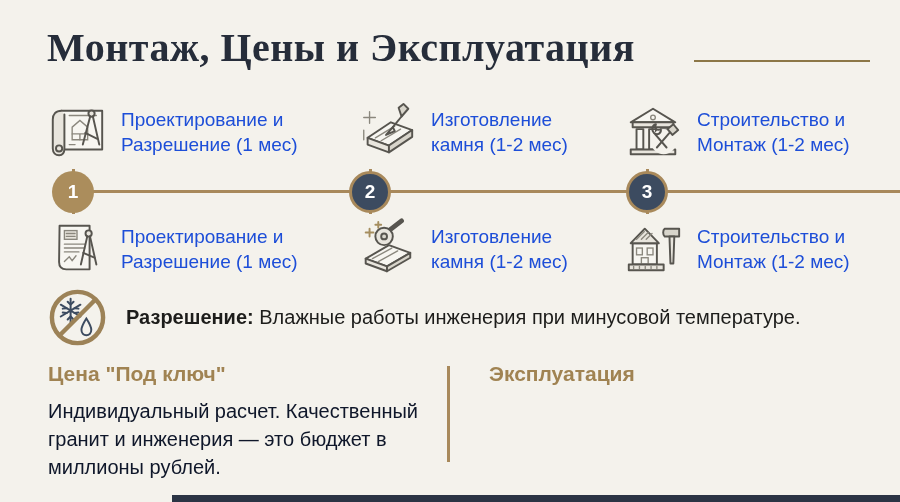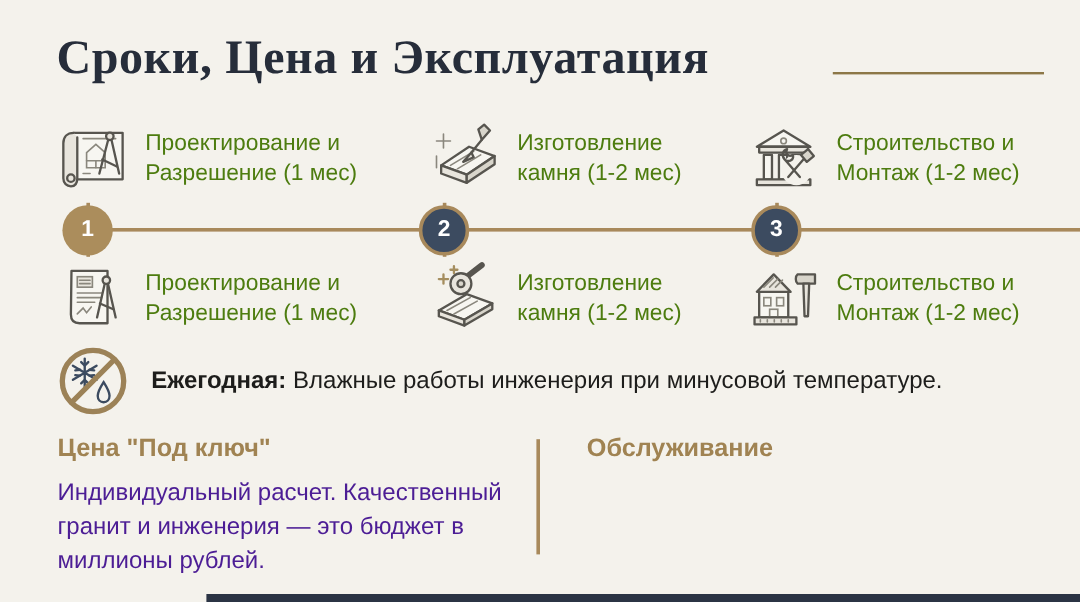--- a/index.html
+++ b/index.html
@@ -20,21 +20,21 @@
   }
   
   .item { position:absolute; display:flex; gap:13px; width:292px; align-items:flex-start; }
   .item.r1 { top:101px; }
   .item.r2 { top:218px; }
   .item.c1 { left:46px; }
   .item.c2 { left:356px; }
   .item.c3 { left:622px; }
   .icon-box { width:62px; height:62px; flex:none; }
   .icon-box svg { width:62px; height:62px; display:block; }
-  .item-label { font-size:19px; line-height:25px; color:#4d7c0f; padding-top:6px; }
+  .item-label { font-size:19px; line-height:25px; color:#1d4ed8; padding-top:6px; }
   
   .tl-line { position:absolute; top:190px; left:72px; right:0; height:3px; background:#a8895b; }
   .tl-tick { position:absolute; top:169px; width:3px; height:45px; background:#a8895b; }
   .tick1 { left:72px; } .tick2 { left:369px; } .tick3 { left:646px; }
   .tl-circle {
     position:absolute; top:171px; width:42px; height:42px; border-radius:50%;
     box-sizing:border-box; display:flex; align-items:center; justify-content:center;
     color:#ffffff; font-weight:700; font-size:19px;
   }
   .marker-gold { background:#ab8d5c; }
@@ -44,37 +44,37 @@
   .seasonality { position:absolute; top:286px; left:46px; display:flex; align-items:center; gap:17px; }
   .seasonality .icon-box { width:63px; height:63px; }
   .seasonality .icon-box svg { width:63px; height:63px; }
   .season-text { font-size:20px; color:#1d1d1b; }
   .season-text b { font-weight:700; }
   
   .col { position:absolute; top:362px; }
   .col-left { left:48px; width:385px; }
   .col-right { left:489px; width:395px; }
   .col-heading { font-size:21px; font-weight:700; color:#a08352; margin:0 0 11px 0; }
-  .col-body { font-size:20px; line-height:28px; color:#4c1d95; white-space:pre-line; }
+  .col-body { font-size:20px; line-height:28px; color:#0f172a; white-space:pre-line; }
   .v-divider { position:absolute; left:447px; top:366px; width:3px; height:96px; background:#a8895b; }
   
   .footer-bar { position:absolute; left:172px; right:0; bottom:0; height:7px; background:#2b3444; }
   
   .ln { fill:none; stroke:#57554f; stroke-width:2; stroke-linecap:round; stroke-linejoin:round; }
   .ln-thin { fill:none; stroke:#8a877d; stroke-width:1.4; stroke-linecap:round; }
   .fill-paper { fill:#f7f6f1; }
   .fill-lt { fill:#e8e5dd; }
   .fill-md { fill:#d8d5cb; }
 </style>
 </head>
 <body>
 
 <div class="slide">
 
-  <div class="title">Сроки, Цена и Эксплуатация</div>
+  <div class="title">Монтаж, Цены и Эксплуатация</div>
   <div class="title-rule"></div>
 
   <div class="item r1 c1">
     <span class="icon-box">
       <svg viewBox="0 0 64 64">
         <path class="ln fill-paper" d="M16 10 L58 10 L58 50 L19 50"></path>
         <path class="ln fill-lt" d="M16 10 C10 10 7 14 7 19 L7 49 C7 53.5 10 56 13.5 56 C17 56 19 53.5 19 49 L19 14"></path>
         <circle class="ln" cx="13.5" cy="49" r="3.2"></circle>
         <path class="ln-thin" d="M27 40 V27 L35 20 L43 27 V40 Z"></path>
         <path class="ln-thin" d="M27 34 H43 M35 34 V40"></path>
@@ -187,31 +187,31 @@
           <path d="M25 13 V37 M15 19 L35 31 M15 31 L35 19"></path>
           <path d="M22 16 L25 19 L28 16 M22 34 L25 31 L28 34 M17 23 L21 22.5 M17 27 L21 27.5 M33 23 L29 22.5 M33 27 L29 27.5"></path>
           <path d="M41 33 C37.5 38.5 36 41.5 36 44.5 C36 47.8 38.2 50 41 50 C43.8 50 46 47.8 46 44.5 C46 41.5 44.5 38.5 41 33 Z"></path>
         </g>
         <g stroke="#9c8257" stroke-width="4.5" fill="none" stroke-linecap="round">
           <circle cx="32" cy="32" r="26"></circle>
           <path d="M14 50 L50 14"></path>
         </g>
       </svg>
     </span>
-    <span class="season-text"><b>Ежегодная:</b><span> Влажные работы инженерия при минусовой температуре.</span></span>
+    <span class="season-text"><b>Разрешение:</b><span> Влажные работы инженерия при минусовой температуре.</span></span>
   </div>
 
   <div class="col col-left">
     <p class="col-heading">Цена "Под ключ"</p>
     <div class="col-body">Индивидуальный расчет. Качественный
 гранит и инженерия — это бюджет в
 миллионы рублей.</div>
   </div>
 
   <div class="v-divider"></div>
 
   <div class="col col-right">
-    <p class="col-heading">Обслуживание</p>
+    <p class="col-heading">Эксплуатация</p>
   </div>
 
   <div class="footer-bar"></div>
 
 </div>
 
 </body></html>

